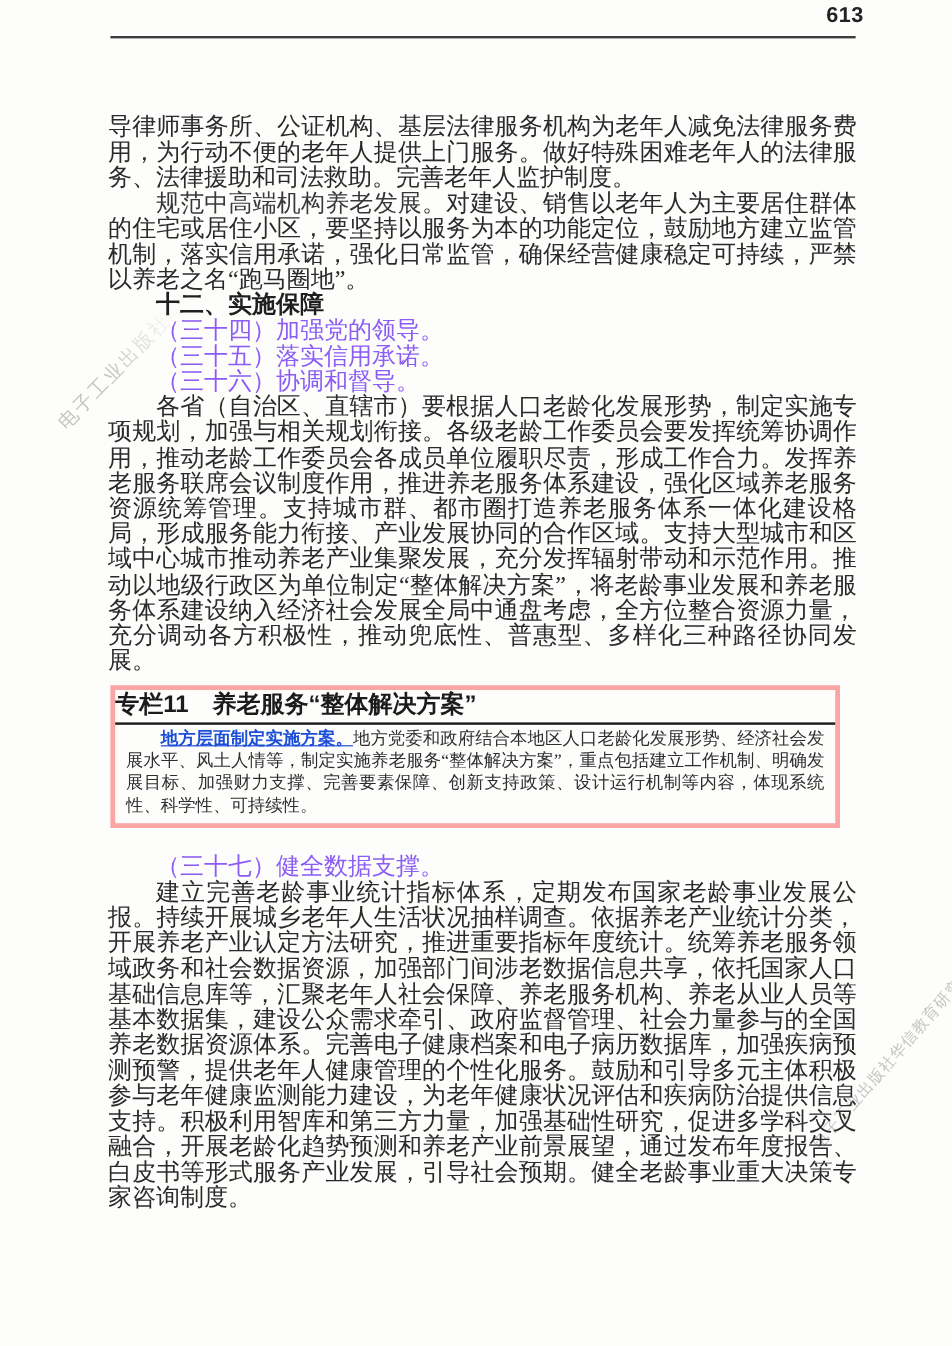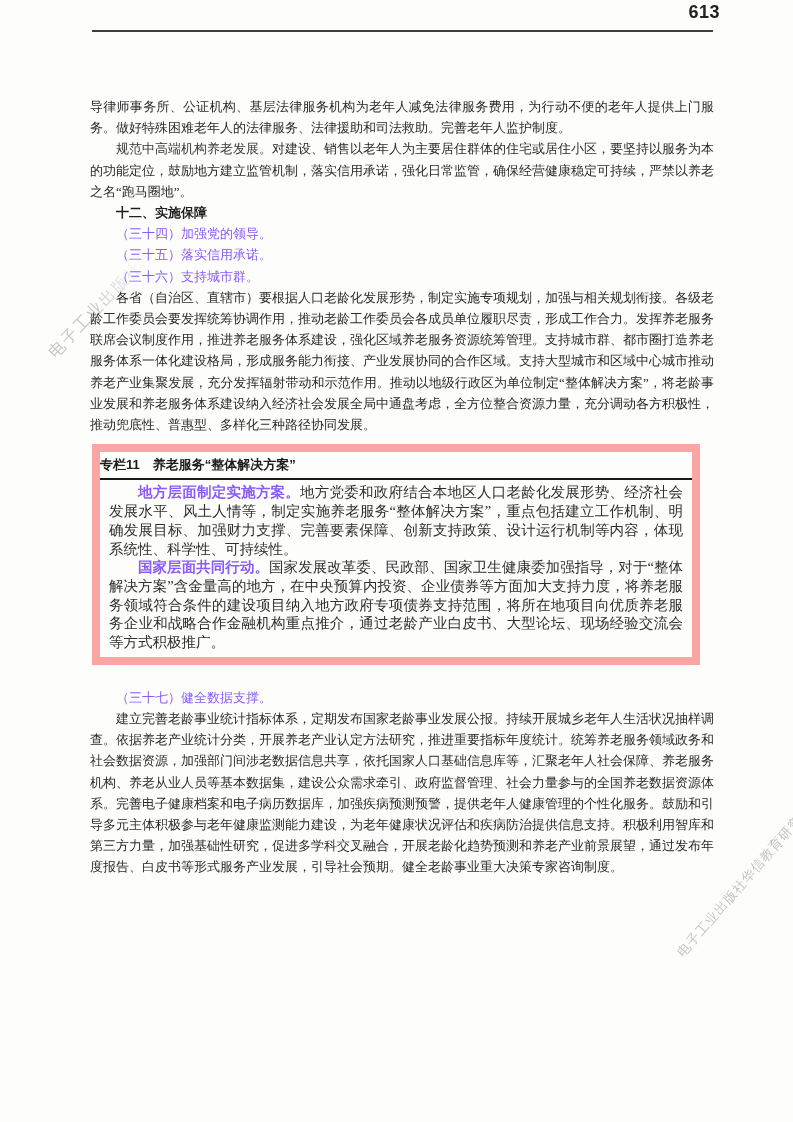--- a/index.html
+++ b/index.html
@@ -32,47 +32,47 @@
     mask-image:linear-gradient(to right,#000 22%,transparent 55%);
   }
   .watermark.right{
     left:680px;top:946px;font-size:13px;letter-spacing:1px;
     transform:rotate(-49deg);
   }
   .content{
     position:absolute;left:90px;top:96px;width:624px;
   }
   .content p{
-    margin:0;font-size:13px;line-height:21.2px;
+    margin:0;font-size:20px;line-height:21.2px;
     text-align:justify;text-justify:inter-ideograph;
   }
   .indent{text-indent:2em;}
   .sec-head{
     font-family:"Liberation Sans","DejaVu Sans",sans-serif;
     font-weight:bold;color:#1f1f1f;
   }
   .kai{color:#8b5cf6;}
   .kai-lead{color:#383838;margin-top:24px;}
   .box{
     margin:9px 24px 22px 2px;width:608px;
-    border:8px solid #fca5a5;box-sizing:border-box;
+    border:4px solid #fca5a5;box-sizing:border-box;
   }
   .box-title{
     margin:0;padding:2px 0 3px;text-align:center;
     font-family:"Liberation Sans","DejaVu Sans",sans-serif;
     font-size:15px;font-weight:bold;color:#1b1b1b;
     border-bottom:2px solid #1a1a1a;
     text-indent:0 !important;line-height:19px;
   }
   .box-body{padding:3px 9px 5px;}
   .box-body p{
     font-size:14.5px;line-height:18.7px;text-indent:2em;
     color:#2e2e2e;
   }
-  .box-lead{font-weight:bold;color:#8b5cf6;}
+  .box-lead{font-weight:bold;color:#1d4ed8;text-decoration:underline;}
 </style>
 </head>
 <body>
 
 <div class="page-number">613</div>
 <div class="header-rule"></div>
 
 <div class="watermark left">电子工业出版社华信教育研究所</div>
 <div class="watermark right">电子工业出版社华信教育研究所</div>
 
@@ -81,27 +81,26 @@
   <p>导律师事务所、公证机构、基层法律服务机构为老年人减免法律服务费用，为行动不便的老年人提供上门服务。做好特殊困难老年人的法律服务、法律援助和司法救助。完善老年人监护制度。</p>
 
   <p class="indent"><span class="kai-lead">规范中高端机构养老发展。</span><span>对建设、销售以老年人为主要居住群体的住宅或居住小区，要坚持以服务为本的功能定位，鼓励地方建立监管机制，落实信用承诺，强化日常监管，确保经营健康稳定可持续，严禁以养老之名“跑马圈地”。</span></p>
 
   <p class="indent sec-head">十二、实施保障</p>
 
   <p class="indent kai">（三十四）加强党的领导。</p>
 
   <p class="indent kai">（三十五）落实信用承诺。</p>
 
-  <p class="indent kai">（三十六）支持城市群。</p>
+  <p class="indent kai">（三十六）协调和督导。</p>
   <p class="indent">各省（自治区、直辖市）要根据人口老龄化发展形势，制定实施专项规划，加强与相关规划衔接。各级老龄工作委员会要发挥统筹协调作用，推动老龄工作委员会各成员单位履职尽责，形成工作合力。发挥养老服务联席会议制度作用，推进养老服务体系建设，强化区域养老服务资源统筹管理。支持城市群、都市圈打造养老服务体系一体化建设格局，形成服务能力衔接、产业发展协同的合作区域。支持大型城市和区域中心城市推动养老产业集聚发展，充分发挥辐射带动和示范作用。推动以地级行政区为单位制定“整体解决方案”，将老龄事业发展和养老服务体系建设纳入经济社会发展全局中通盘考虑，全方位整合资源力量，充分调动各方积极性，推动兜底性、普惠型、多样化三种路径协同发展。</p>
 
   <div class="box">
     <p class="box-title">专栏11　养老服务“整体解决方案”</p>
     <div class="box-body">
       <p><span class="box-lead">地方层面制定实施方案。</span><span>地方党委和政府结合本地区人口老龄化发展形势、经济社会发展水平、风土人情等，制定实施养老服务“整体解决方案”，重点包括建立工作机制、明确发展目标、加强财力支撑、完善要素保障、创新支持政策、设计运行机制等内容，体现系统性、科学性、可持续性。</span></p>
-      <p><span class="box-lead">国家层面共同行动。</span><span>国家发展改革委、民政部、国家卫生健康委加强指导，对于“整体解决方案”含金量高的地方，在中央预算内投资、企业债券等方面加大支持力度，将养老服务领域符合条件的建设项目纳入地方政府专项债券支持范围，将所在地项目向优质养老服务企业和战略合作金融机构重点推介，通过老龄产业白皮书、大型论坛、现场经验交流会等方式积极推广。</span></p>
     </div>
   </div>
 
   <p class="indent kai">（三十七）健全数据支撑。</p>
   <p class="indent">建立完善老龄事业统计指标体系，定期发布国家老龄事业发展公报。持续开展城乡老年人生活状况抽样调查。依据养老产业统计分类，开展养老产业认定方法研究，推进重要指标年度统计。统筹养老服务领域政务和社会数据资源，加强部门间涉老数据信息共享，依托国家人口基础信息库等，汇聚老年人社会保障、养老服务机构、养老从业人员等基本数据集，建设公众需求牵引、政府监督管理、社会力量参与的全国养老数据资源体系。完善电子健康档案和电子病历数据库，加强疾病预测预警，提供老年人健康管理的个性化服务。鼓励和引导多元主体积极参与老年健康监测能力建设，为老年健康状况评估和疾病防治提供信息支持。积极利用智库和第三方力量，加强基础性研究，促进多学科交叉融合，开展老龄化趋势预测和养老产业前景展望，通过发布年度报告、白皮书等形式服务产业发展，引导社会预期。健全老龄事业重大决策专家咨询制度。</p>
 
 </div>
 
 </body></html>

